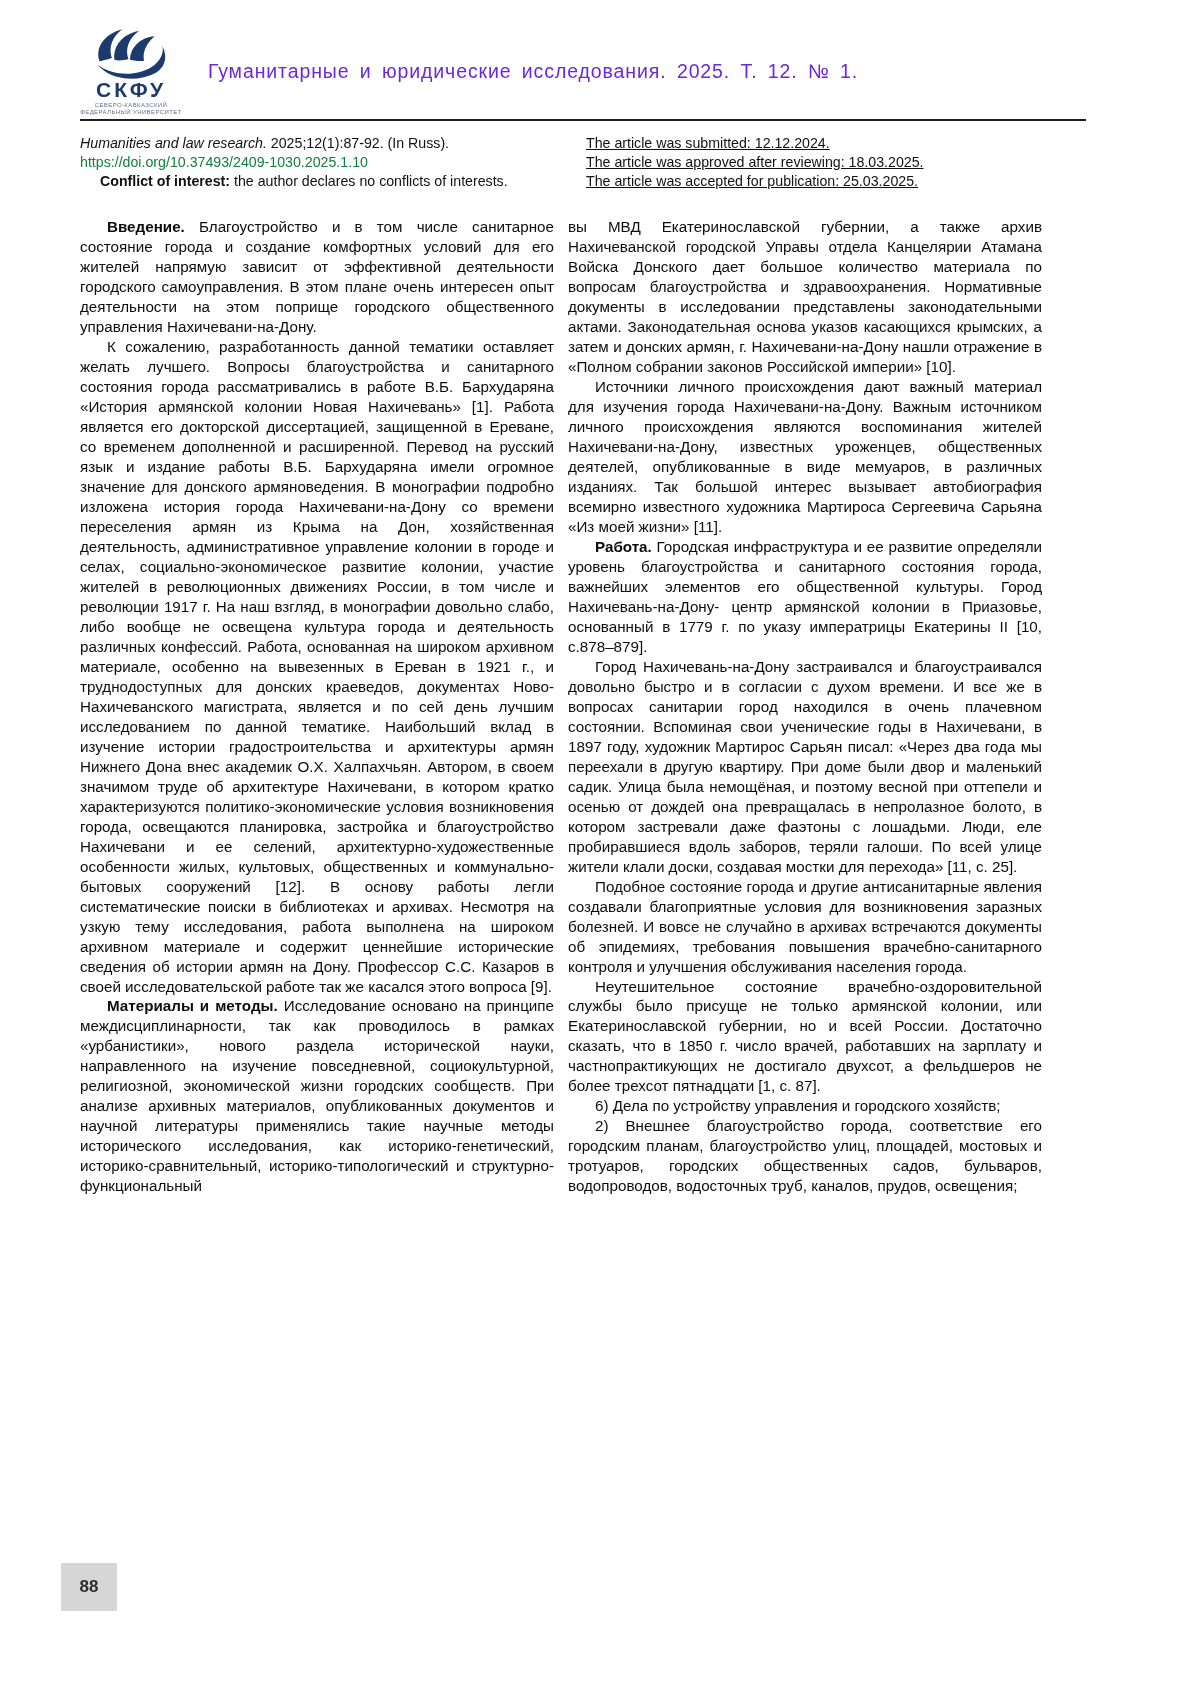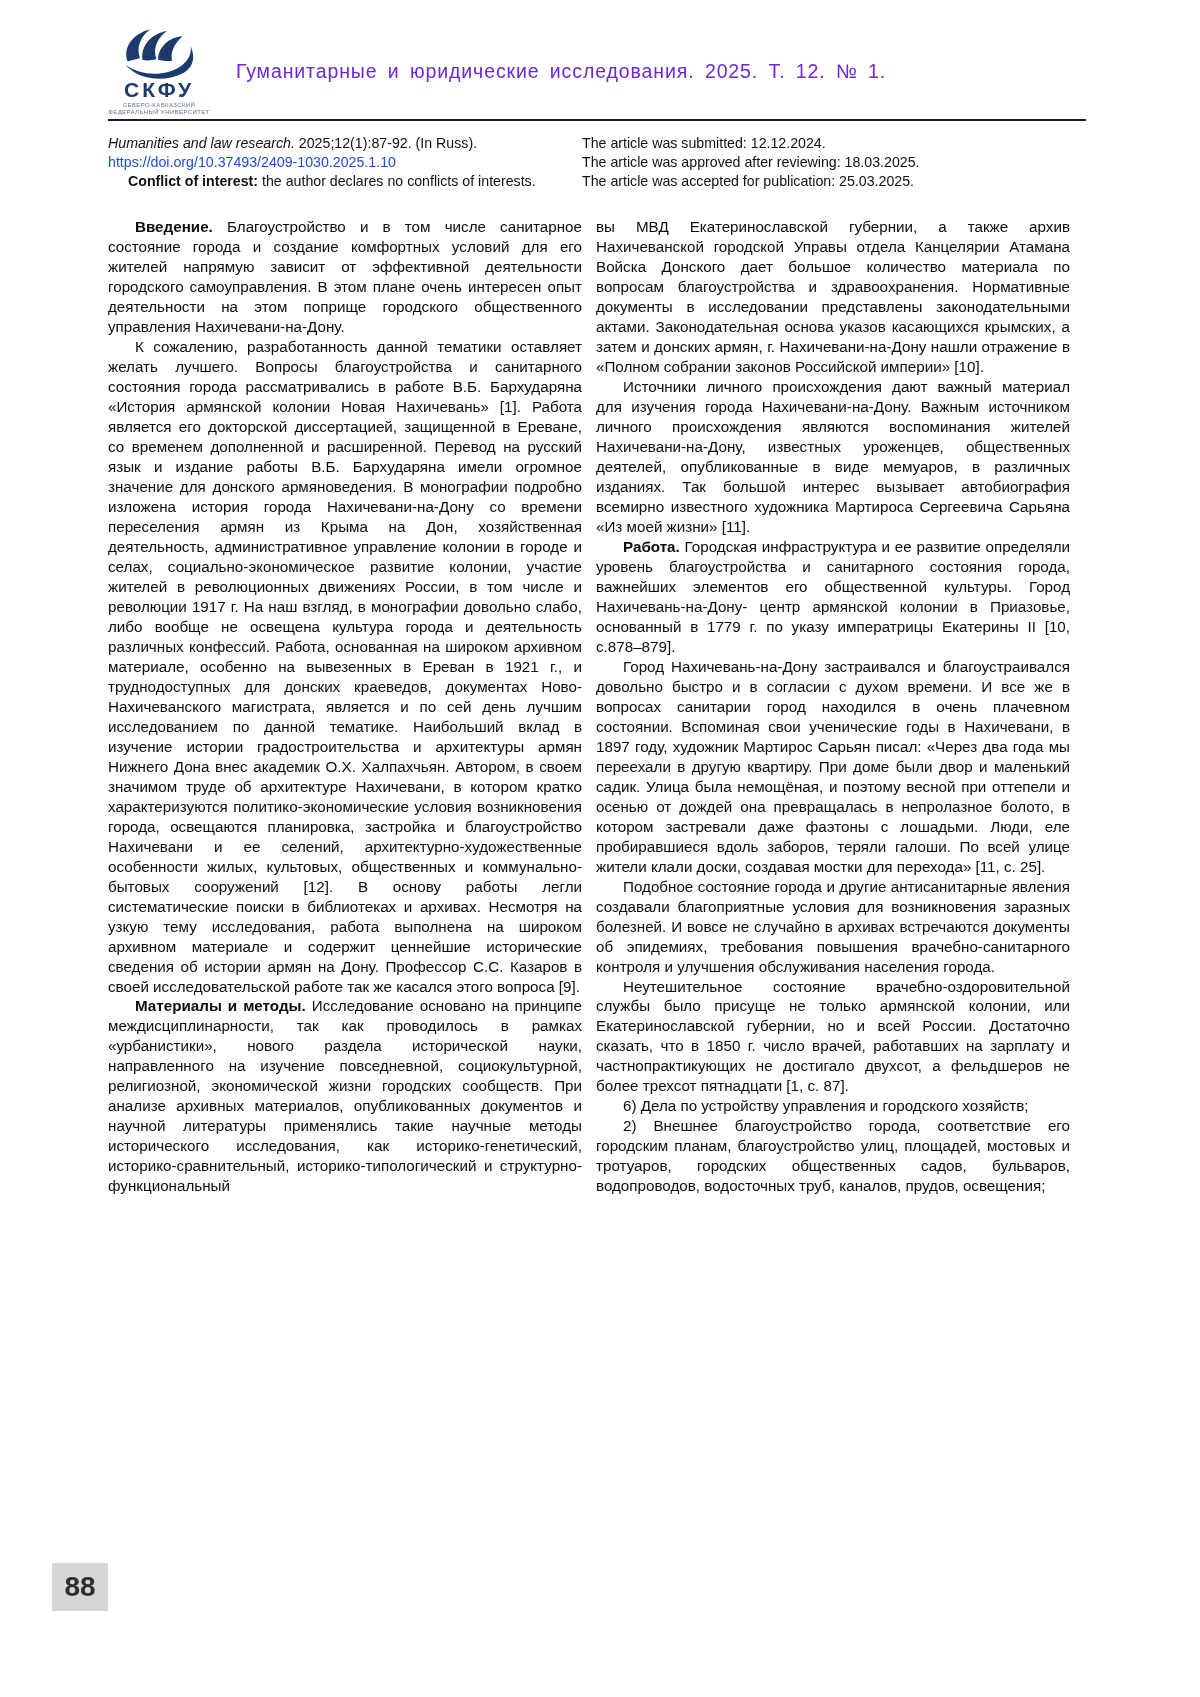--- a/index.html
+++ b/index.html
@@ -8,21 +8,21 @@
   body { font-family:"Liberation Sans","DejaVu Sans",sans-serif; }
 
   .page {
     position:relative;
     width:1200px; height:1697px;
     margin:0 auto;
     background:#ffffff;
     color:#101010;
     overflow:hidden;
   }
-  .content { padding:24px 114px 0 108px; }
+  .content { padding:24px 114px 0 80px; }
 
   
   .header { display:flex; align-items:center; height:94px; }
   .logo { width:102px; text-align:center; color:#1d3a6d; flex:0 0 auto; }
   .logo svg { display:block; margin:0 auto; }
   .logo-acronym { font-size:21px; font-weight:bold; letter-spacing:3px; line-height:1.05; }
   .logo-sub { font-size:6px; letter-spacing:0.4px; color:#64748f; line-height:1.25; }
   .journal-title {
     margin-left:26px;
     font-size:19.5px;
@@ -31,48 +31,48 @@
     word-spacing:4px;
   }
   .header-rule {
     border:none; border-top:2px solid #1c1c1c;
     margin-top:1px;
   }
 
   
   .meta { display:flex; margin-top:13px; font-size:14.2px; line-height:1.34; color:#111; }
   .meta-left  { width:446px; text-align:justify; }
-  .meta-right { margin-left:28px; }
+  .meta-right { margin-left:60px;text-decoration:underline; }
   .meta-left .conflict { text-indent:20px; }
   .italic { font-style:italic;margin-top:32px; }
   .bold { font-weight:bold; }
-  .doi { color:#1d4ed8; text-decoration:none; }
+  .doi { color:#15803d; text-decoration:none; }
 
   
   .body-columns {
     display:flex; gap:14px;
     margin-top:26px;
     font-size:15.2px;
     line-height:1.315;
     color:#0d0d0d;
     text-align:justify;
   }
   .col { width:474px; }
   .col p.para { text-indent:27px; }
   .col p.para.noindent { text-indent:0; }
   .col b.lead { font-weight:bold; }
 
   
   .page-number {
     position:absolute;
-    left:52px; top:1563px;
+    left:61px; top:1563px;
     width:56px; height:48px;
     background:#d6d6d6;
     display:flex; align-items:center; justify-content:center;
-    font-size:28px; font-weight:bold; color:#2f2f2f;
+    font-size:17px; font-weight:bold; color:#2f2f2f;
   }
 </style>
 </head>
 <body>
 
 <div class="page">
   <div class="content">
 
     <div class="header">
       <div class="logo">

